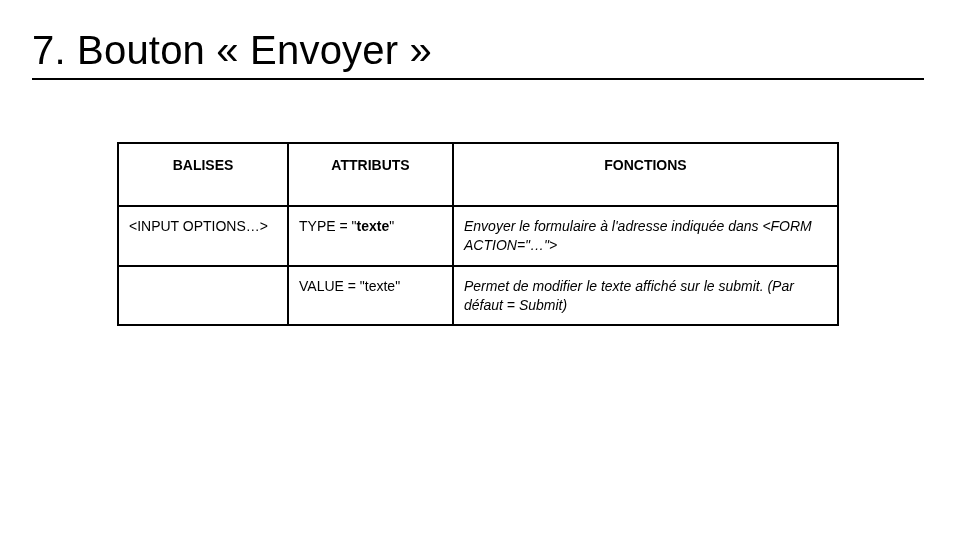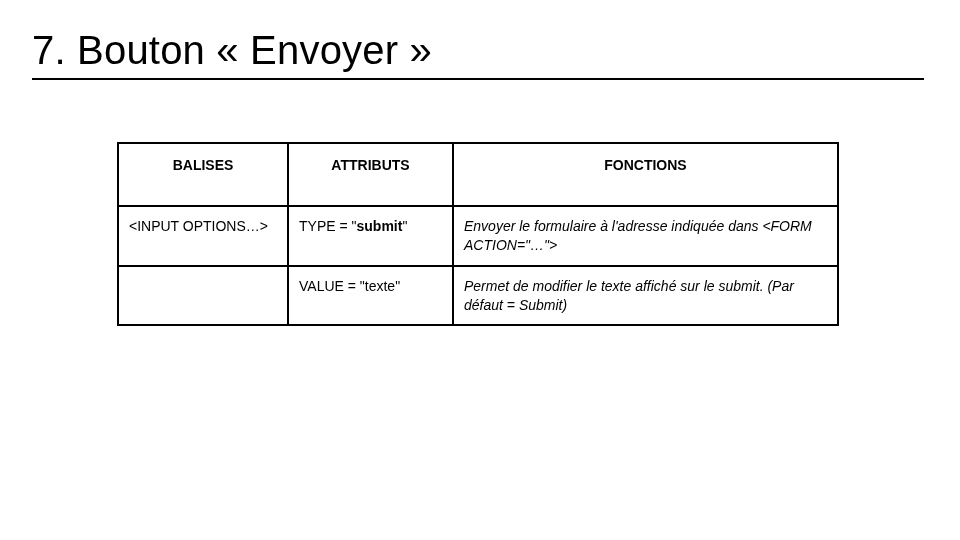--- a/index.html
+++ b/index.html
@@ -80,21 +80,21 @@
         <tr>
           <th>BALISES</th>
           <th>ATTRIBUTS</th>
           <th>FONCTIONS</th>
         </tr>
       </thead>
       <tbody>
         <tr>
           <td>&lt;INPUT OPTIONS…&gt;</td>
           <td class="attr">
-            <span>TYPE = "</span><span class="b">submit</span><span>"</span>
+            <span>TYPE = "</span><span class="b">texte</span><span>"</span>
           </td>
           <td class="func">Envoyer le formulaire à l'adresse indiquée dans &lt;FORM ACTION="…"&gt;</td>
         </tr>
         <tr>
           <td></td>
           <td class="attr">
             <span>VALUE = "texte"</span><span class="b"></span><span></span>
           </td>
           <td class="func">Permet de modifier le texte affiché sur le submit. (Par défaut = Submit)</td>
         </tr>

